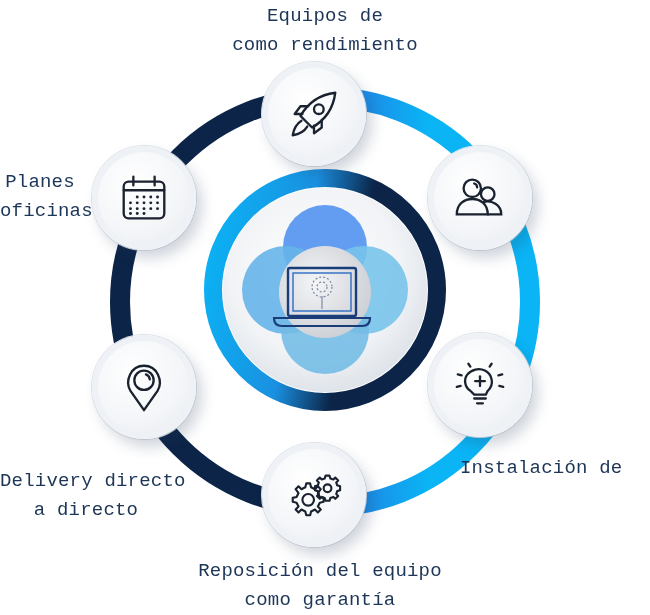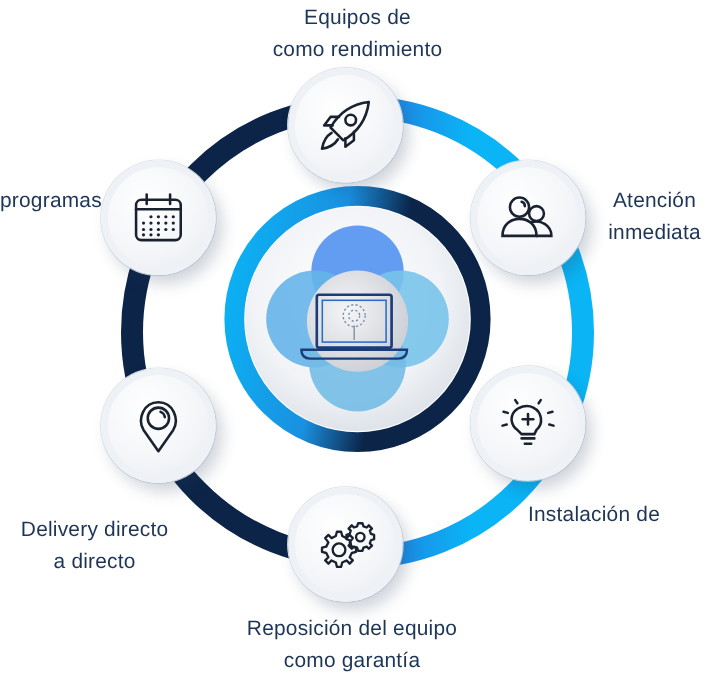--- a/index.html
+++ b/index.html
@@ -1,18 +1,18 @@
 <!DOCTYPE html>
 <html><head>
 <meta charset="utf-8">
 <style>
   html, body { margin:0; padding:0; background:#ffffff; }
   body { width:650px; height:615px; position:relative; overflow:hidden;
          font-family:"Liberation Sans", sans-serif; }
-  #stage { position:absolute; left:0; top:0; width:650px; height:615px; }
+  #stage { position:absolute; left:0; top:0; width:650px; height:615px;font-family:Liberation Mono, monospace; }
   .label { position:absolute; color:#1d3557; font-size:19px; line-height:29px;
            text-align:center; white-space:nowrap; letter-spacing:0.2px; }
   .label span { display:block; }
   .node { position:absolute; width:104px; height:104px; border-radius:50%;
           background:radial-gradient(circle at 40% 35%, #ffffff 0%, #f3f5f8 55%, #e3e7ec 100%);
           box-shadow: 6px 8px 14px rgba(40,60,90,0.22), inset 0 0 0 6px #eef1f5, 0 0 0 1px #e2e6ec;
           display:flex; align-items:center; justify-content:center; }
   .node svg { width:58px; height:58px; }
 </style>
 </head>
@@ -151,36 +151,33 @@
           <circle cx="30" cy="46" r="1.5"></circle>
       </g>
     </svg>
   </div>
 
   <div class="label" style="left:205px;top:2px;width:240px;">
     <span>Equipos de</span>
     <span>como rendimiento</span>
   </div>
 
-  <div class="label" style="left:545px;top:168px;width:100px;">
-    <span>Atención</span>
-    <span>inmediata</span>
-  </div>
 
   <div class="label" style="left:460px;top:454px;width:160px;">
     <span>Instalación de</span>
   </div>
 
   <div class="label" style="left:180px;top:557px;width:280px;">
     <span>Reposición del equipo</span>
     <span>como garantía</span>
   </div>
 
   <div class="label" style="left:0px;top:454px;width:172px;margin-top:13px;">
     <span>Delivery directo</span>
     <span>a directo</span>
   </div>
 
   <div class="label" style="left:0px;top:168px;width:80px;">
-    <span>programas</span>
+    <span>Planes</span>
+    <span>oficinas</span>
   </div>
 
 </div>
 
 </body></html>

